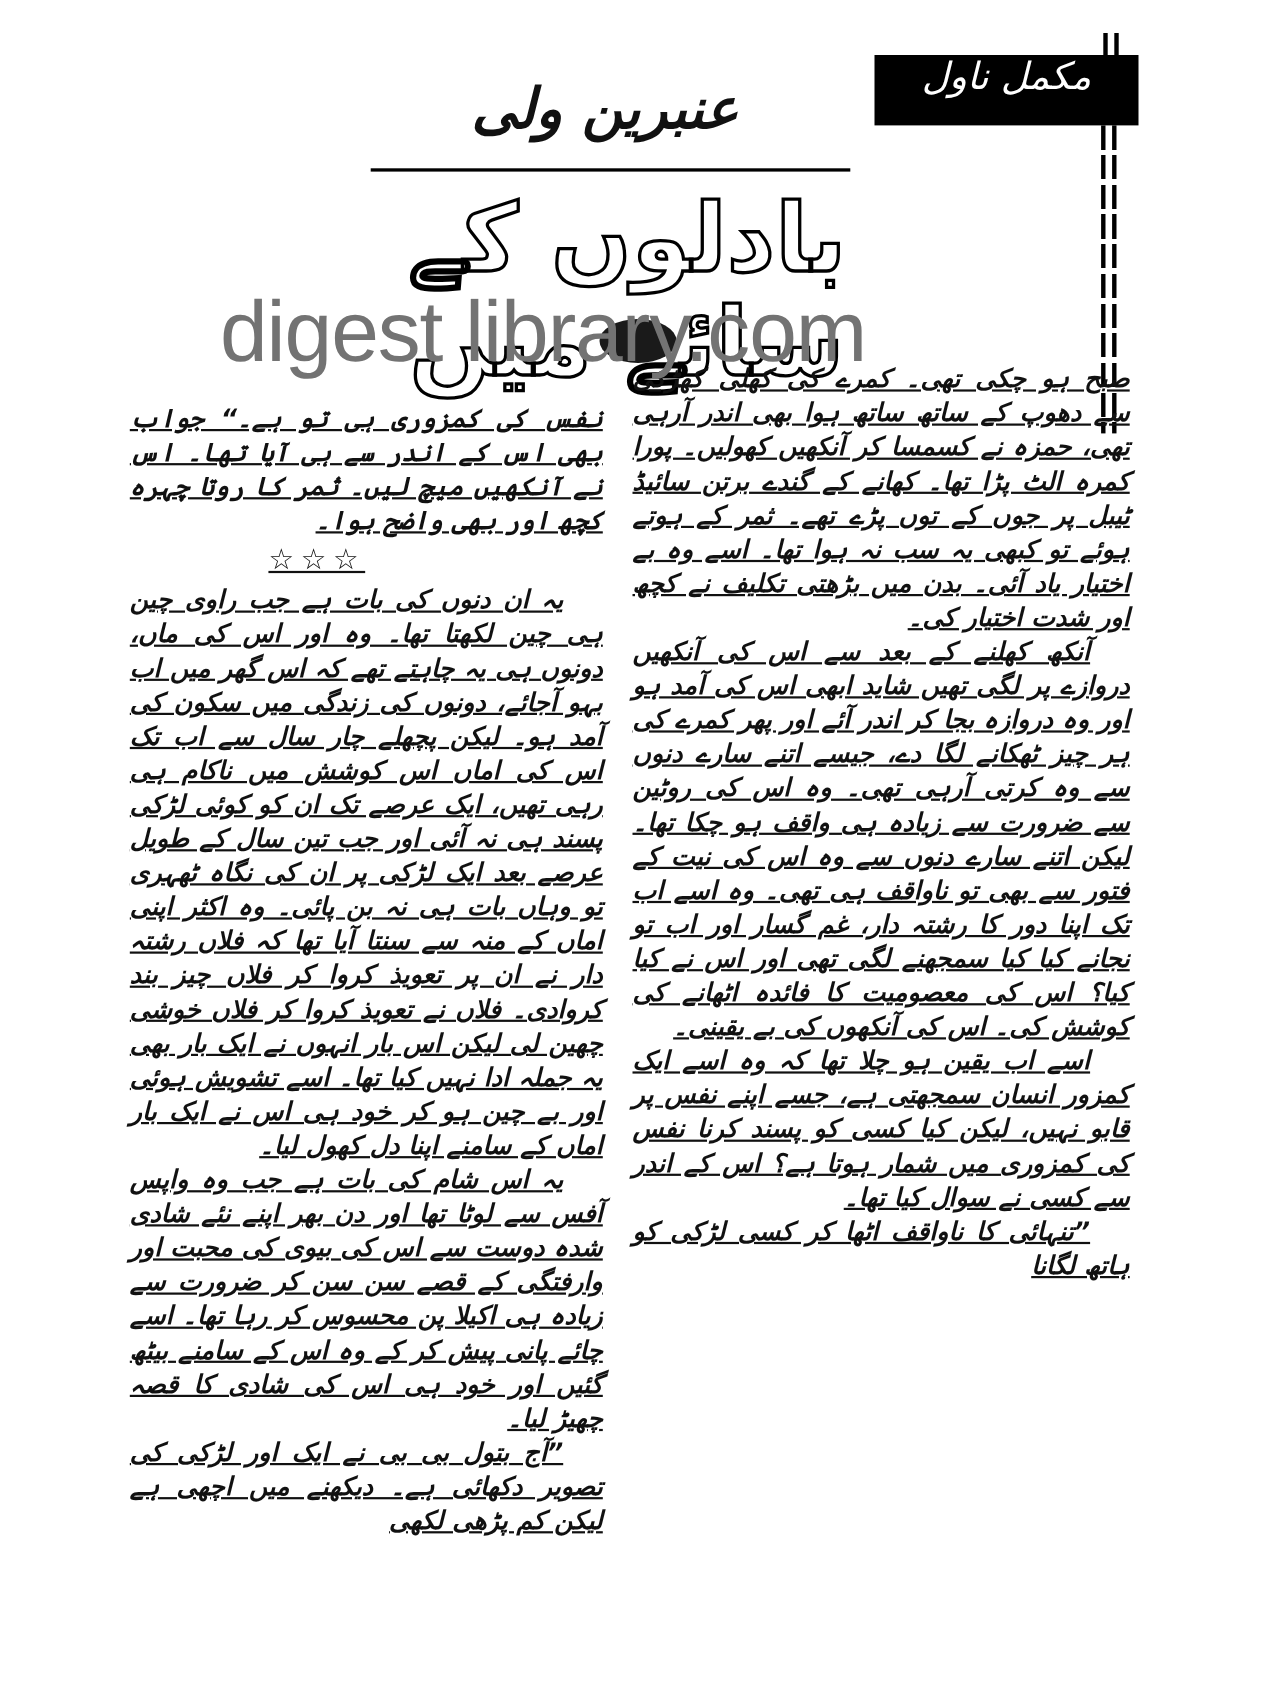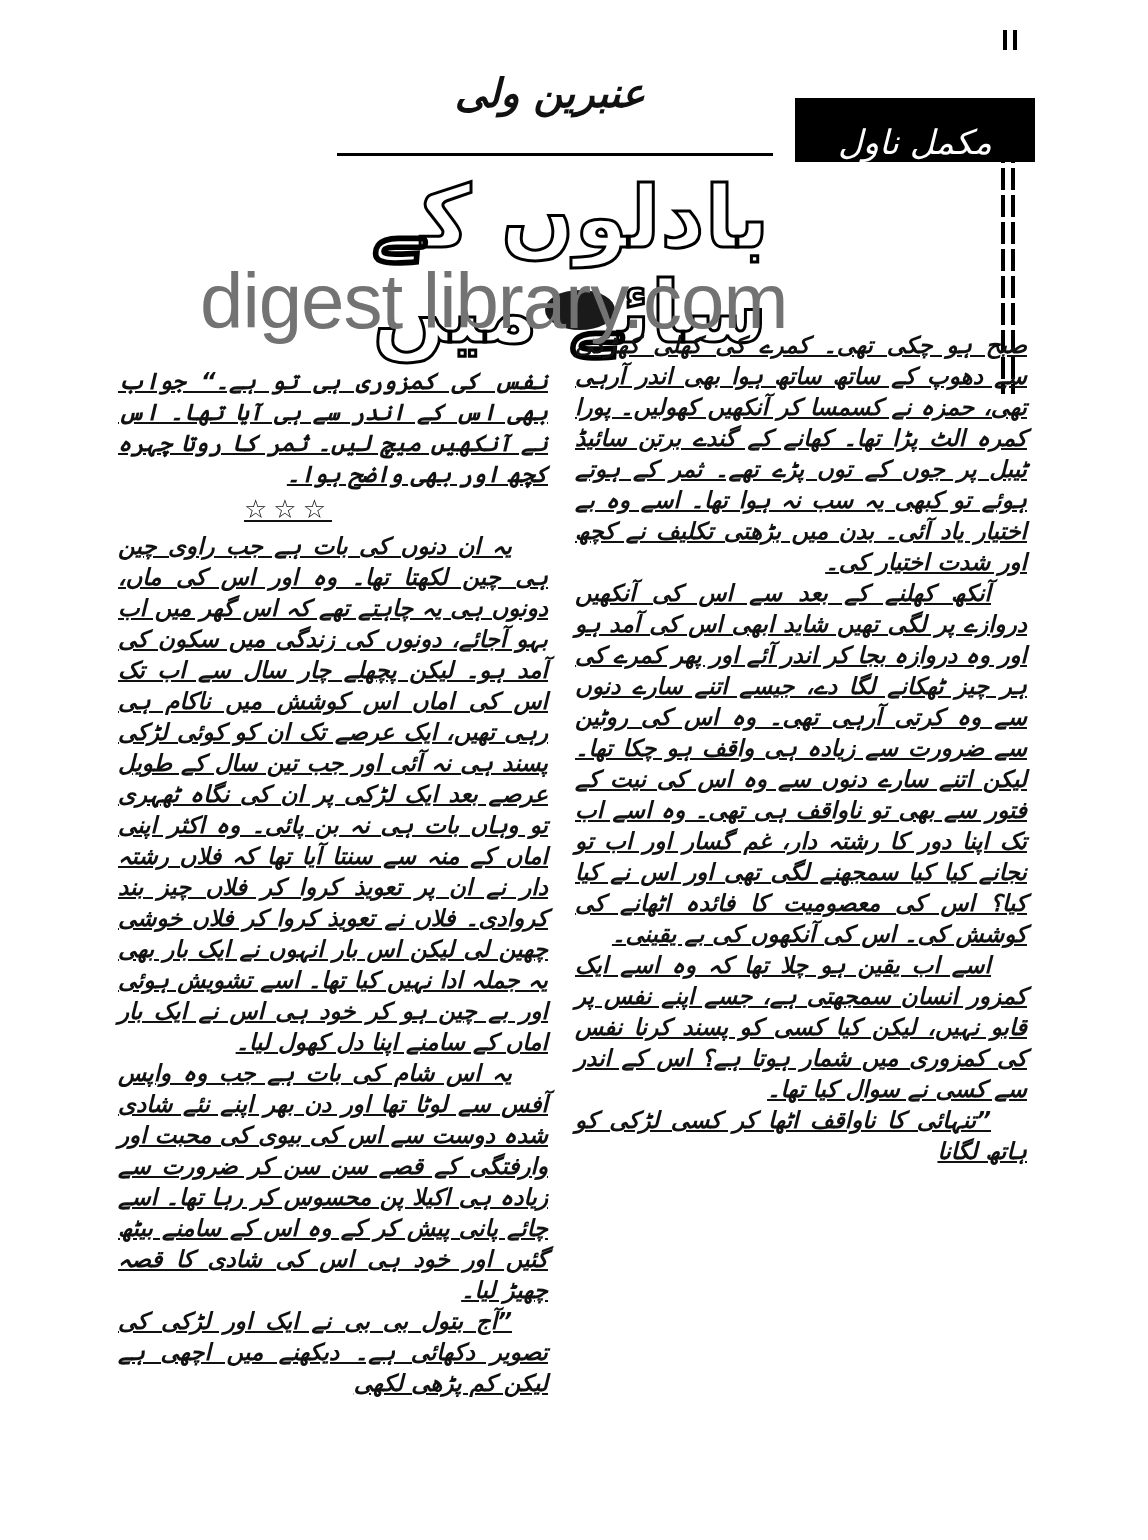--- a/index.html
+++ b/index.html
@@ -5,38 +5,38 @@
     html, body { margin: 0; padding: 0; }
     body {
       width: 1148px; height: 1540px; background: #ffffff; position: relative; overflow: hidden;
       font-family: "DejaVu Sans", sans-serif; color: #111;
     }
     .page { position: absolute; inset: 0; }
 
     
     .banner {
       position: absolute; left: 795px; top: 50px; width: 240px; height: 64px;
-      background: #000; display: flex; align-items: flex-end; justify-content: center; margin-top: 48px;
+      background: #000; display: flex; align-items: flex-start; justify-content: center;
     }
     .banner span { color: #fff; font-size: 34px; font-style: italic; direction: rtl; }
 
     
     .dash-top { position: absolute; left: 1003px; top: 30px; width: 14px; height: 20px;
       border-left: 4px solid #000; border-right: 4px solid #000; box-sizing: border-box; }
     .dash-rail {
       position: absolute; left: 1001px; top: 114px; width: 14px; height: 280px;
       background:
         repeating-linear-gradient(to bottom, #000 0 22px, transparent 22px 27px) left/4px 100% no-repeat,
         repeating-linear-gradient(to bottom, #000 0 22px, transparent 22px 27px) right/4px 100% no-repeat;
     }
 
     
     .author {
       position: absolute; left: 420px; top: 70px; width: 260px; text-align: center;
-      font-size: 40px; font-style: italic; font-weight: bold; direction: rtl;
+      font-size: 51px; font-style: italic; font-weight: bold; direction: rtl;
     }
     .rule { position: absolute; left: 337px; top: 153px; width: 436px; height: 3px; background: #000; }
 
     
     .title {
       position: absolute; left: 340px; top: 170px; width: 460px; text-align: center;
       font-size: 86px; font-weight: bold; direction: rtl; color: #fff;
       -webkit-text-stroke: 3px #000; letter-spacing: 2px; line-height: 1.1;
     }
     .title-blob { position: absolute; left: 545px; top: 290px; width: 70px; height: 40px;

